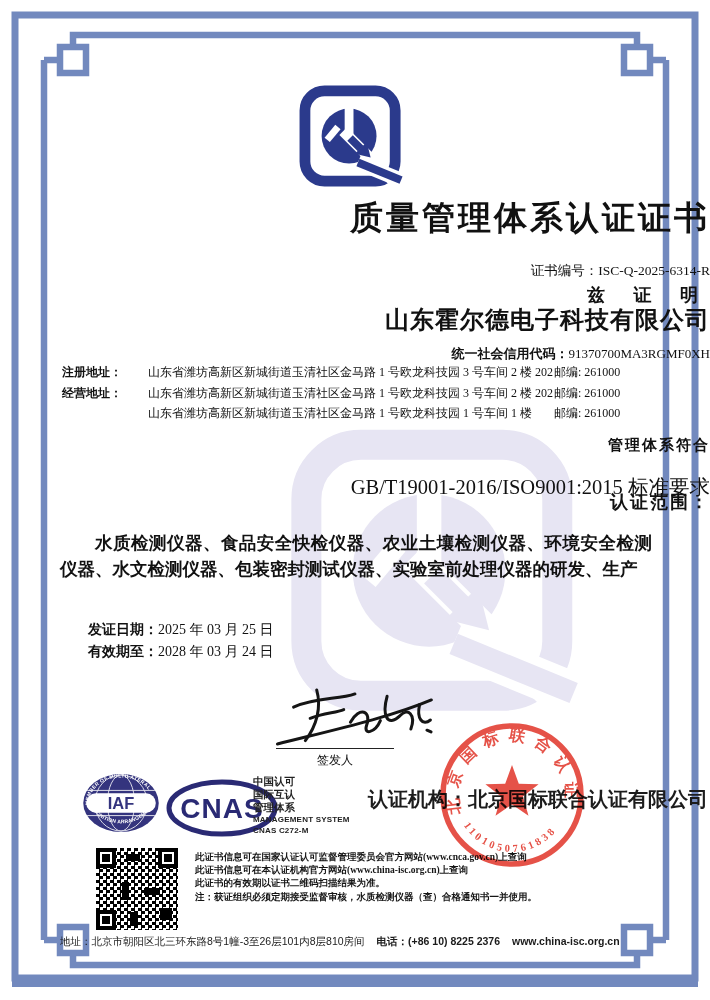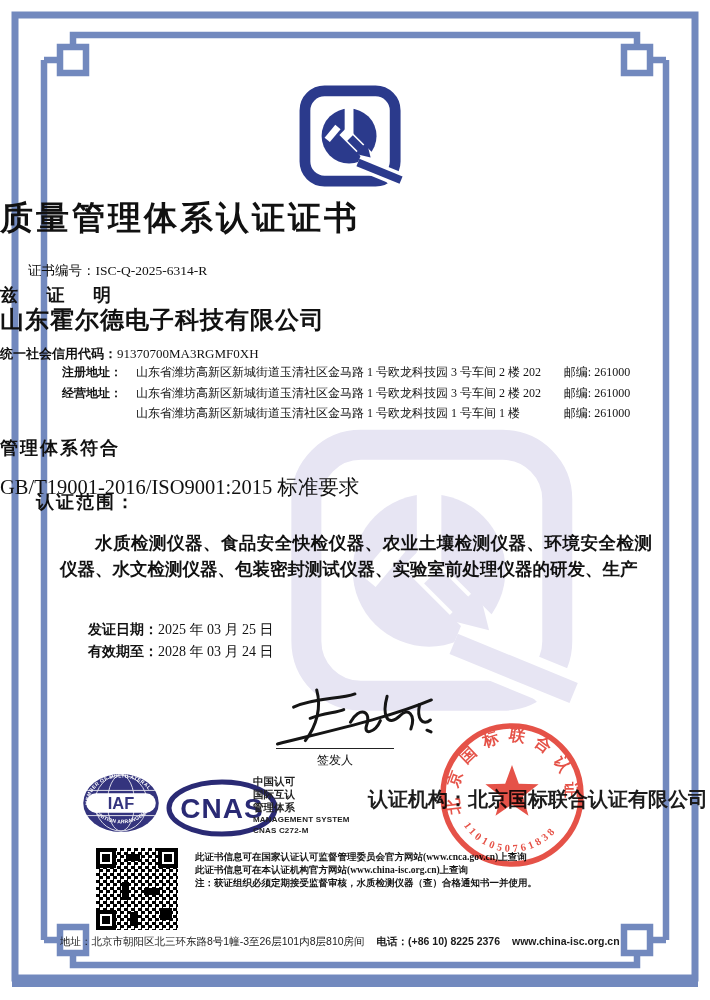--- a/index.html
+++ b/index.html
@@ -1,19 +1,19 @@
 <!DOCTYPE html>
 <html><head>
 <meta charset="utf-8">
 <style>
   html,body{margin:0;padding:0;background:#fff;}
   .stage{position:relative;width:710px;height:1000px;background:#fff;overflow:hidden;
          font-family:"Liberation Serif","DejaVu Serif",serif;color:#111;}
   .abs{position:absolute;}
-  .center{left:0;right:0;text-align:left;}
+  .center{left:0;right:0;text-align:right;}
   svg{display:block;overflow:visible;}
 
   
   .border-svg{position:absolute;inset:0;z-index:1;pointer-events:none;}
 
   
   .watermark{left:290px;top:423px;width:300px;height:300px;z-index:0;color:#e7e5f3;}
 
   
   .logo{left:299px;top:86px;width:108px;height:102px;color:#2b3a8c;z-index:2;}
@@ -22,25 +22,25 @@
   .cert-no .lab{font-weight:normal;margin-left:28px;}
   .hereby{top:283px;font-size:18px;font-weight:bold;letter-spacing:12px;z-index:2;}
   .company{top:304px;font-size:24px;font-weight:bold;letter-spacing:1px;z-index:2;}
   .credit{top:345px;font-size:13px;z-index:2;}
   .credit .lab{font-weight:bold;}
 
   
   .addr{left:62px;top:362px;width:578px;z-index:2;font-size:12px;}
   .addr-row{display:flex;height:20.5px;line-height:20.5px;}
   .addr-row .lab{width:74px;font-weight:bold;flex:none;}
-  .addr-row .txt{flex:1;}
-  .addr-row .zip{width:86px;text-align:center;flex:none;}
-
-  
-  .std1{top:436px;font-size:18px;font-weight:bold;letter-spacing:2px;z-index:2;}
+  .addr-row .txt{flex:1;margin-left:12px;}
+  .addr-row .zip{width:86px;text-align:left;flex:none;}
+
+  
+  .std1{top:436px;font-size:15px;font-weight:bold;letter-spacing:2px;z-index:2;}
   .std2{top:461px;font-size:20.5px;z-index:2;margin-top:12px;}
   .std3{top:490px;font-size:18px;font-weight:bold;letter-spacing:2px;z-index:2;padding-left:36px;}
   .scope{left:60px;top:530px;width:592px;font-size:17.5px;font-weight:600;line-height:26px;
          text-align:justify;text-indent:2em;z-index:2;}
 
   
   .dates{left:88px;top:619px;font-size:14px;z-index:2;}
   .date-row{height:22px;line-height:22px;}
   .date-row .lab{font-weight:bold;}
 
@@ -258,20 +258,21 @@
       <div class="qr-bar" style="left:26px;top:34px;width:7px;height:18px;"></div>
       <div class="qr-bar" style="left:48px;top:40px;width:16px;height:7px;"></div>
       <div class="qr-bar" style="left:64px;top:60px;width:12px;height:12px;"></div>
       <div class="qr-bar" style="left:34px;top:64px;width:8px;height:14px;"></div>
     </div>
   </div>
 
   <div class="abs statements">
     <div>此证书信息可在国家认证认可监督管理委员会官方网站(www.cnca.gov.cn)上查询</div>
     <div>此证书信息可在本认证机构官方网站(www.china-isc.org.cn)上查询</div>
+    <div>此证书的有效期以证书二维码扫描结果为准。</div>
     <div>注：获证组织必须定期接受监督审核，水质检测仪器（查）合格通知书一并使用。</div>
   </div>
 
   <div class="abs footer">
     <span>地址：</span><span>北京市朝阳区北三环东路8号1幢-3至26层101内8层810房间</span><span class="gap"></span><span class="b">电话：</span><span class="b">(+86 10) 8225 2376</span><span class="gap"></span><span class="b">www.china-isc.org.cn</span>
   </div>
 
 </div>
 
 </body></html>

